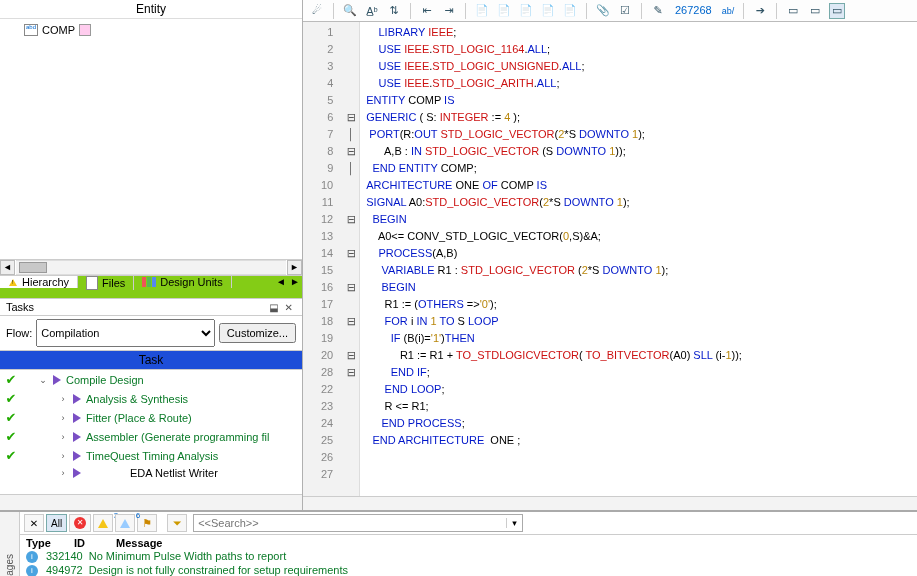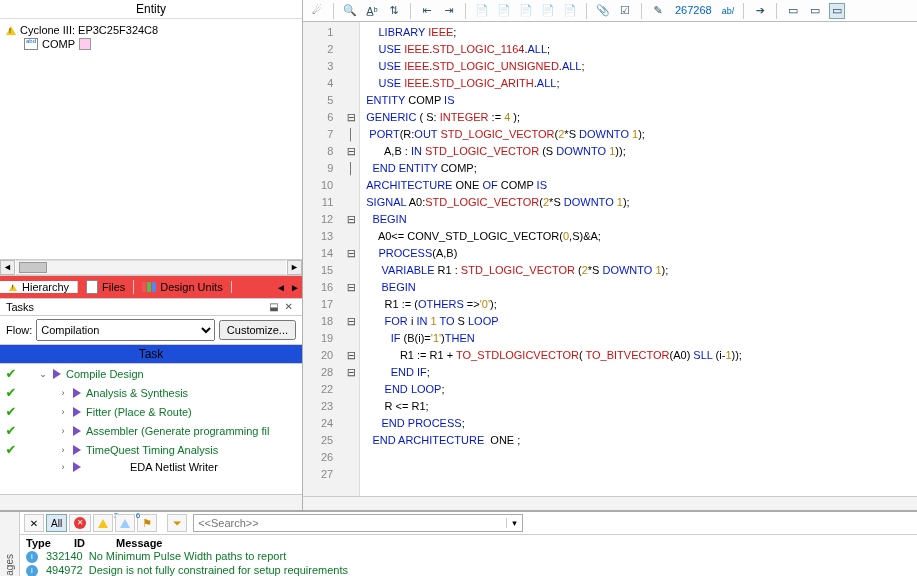--- a/index.html
+++ b/index.html
@@ -12,30 +12,30 @@
 .entity-tree .row { display: flex; align-items: center; gap: 4px; padding: 1px 0; font-size: 12px; }
 .entity-tree .row.indent { padding-left: 18px; }
 .tri-warn { width:0; height:0; border-left:5px solid transparent; border-right:5px solid transparent; border-bottom:9px solid #f5c518; display:inline-block; position:relative; }
 .tri-warn::after{content:"!"; position:absolute; left:-2px; top:1px; font-size:7px; color:#000;}
 .abd-icon { width:14px; height:12px; border:1px solid #888; font-size:6px; line-height:5px; text-align:center; color:#06c; background:#fff; }
 .pin-icon { width:12px; height:12px; border:1px solid #999; background:#fce; }
 .hscroll { height: 16px; border-top:1px solid #ccc; display:flex; align-items:center; }
 .hscroll .arrow { width:15px; height:15px; border:1px solid #bbb; background:#eee; text-align:center; line-height:12px; font-size:9px; }
 .hscroll .track { flex:1; height:15px; background:#f3f3f3; border-top:1px solid #ddd; border-bottom:1px solid #ddd; position:relative; margin:0 1px; }
 .hscroll .thumb { position:absolute; left:3px; top:1px; height:11px; width:28px; background:#c8c8c8; border:1px solid #999; }
-.tabs-row { display:flex; border-top:1px solid #ccc; border-bottom:1px solid #ccc; background:#ef4444; height:24px; align-items:center; position:relative; }
+.tabs-row { display:flex; border-top:1px solid #ccc; border-bottom:1px solid #ccc; background:#84cc16; height:24px; align-items:flex-start; position:relative; }
 .tabs-row .tab { display:flex; align-items:center; gap:4px; padding:0 8px; border-right:1px solid #ccc; cursor:pointer; }
 .tabs-row .tab.active { background:#fff; }
 .tabs-row .nav-arrows { display:flex; align-items:center; margin-left:auto; }
 .tabs-row .nav-arrows span { width:14px; text-align:center; font-size:10px; cursor:pointer; }
-.tasks-header { display:flex; padding:2px 6px; border-bottom:1px solid #ccc; font-size:12px; }
+.tasks-header { display:flex; align-items:center; padding:2px 6px; border-bottom:1px solid #ccc; font-size:12px; }
 .tasks-header .pin { margin-left:auto; font-size:10px; color:#555; padding:0 3px; cursor:pointer;}
 .tasks-header .close { font-size:10px; color:#555; padding:0 3px; cursor:pointer;}
 .flow-row { display:flex; align-items:center; gap:4px; padding:3px 6px; border-bottom:1px solid #ccc; }
-.flow-row select { flex:1; font-size:11px; height:22px; }
+.flow-row select { flex:1; font-size:11px; height:28px; }
 .flow-row button { font-size:11px; height:20px; padding:0 6px; }
 .task-table { flex:1; overflow:auto; }
 .task-table .thead { text-align:center; border-bottom:1px solid #ccc; padding:2px 0; font-size:12px; background:#1d4ed8; }
 .task-table .trow { display:flex; align-items:center; padding:2px 4px; gap:5px; }
 .check { color:#2a0; font-size:13px; width:14px; text-align:center; }
 .caret { color:#555; font-size:9px; width:10px; text-align:center; cursor:pointer; }
 .play { width:0;height:0;border-top:5px solid transparent;border-bottom:5px solid transparent;border-left:8px solid #7a4fc4; display:inline-block; }
 .tlink { color:#0a7a28; cursor:pointer; }
 .tlink.plain { color:#000;margin-left:44px; }
 .left-bottom-scroll { height:16px; border-top:1px solid #ccc; background:#f3f3f3; }
@@ -85,24 +85,20 @@
 .units-icon span{width:4px;height:10px;}
 </style>
 </head>
 <body>
 
 <div class="root">
  <div class="main">
   <div class="left-panel">
     <div class="entity-header">Entity</div>
     <div class="entity-tree" style="height:240px;">
-      <div class="row">
-        <span class="tri-warn"></span>
-        <span>Cyclone III: EP3C25F324C8</span>
-      </div>
       <div class="row indent">
         <span class="abd-icon">abd</span>
         <span>COMP</span>
         <span class="pin-icon"></span>
       </div>
     </div>
     <div class="hscroll">
       <div class="arrow">◄</div>
       <div class="track">
             <div class="thumb"></div>

